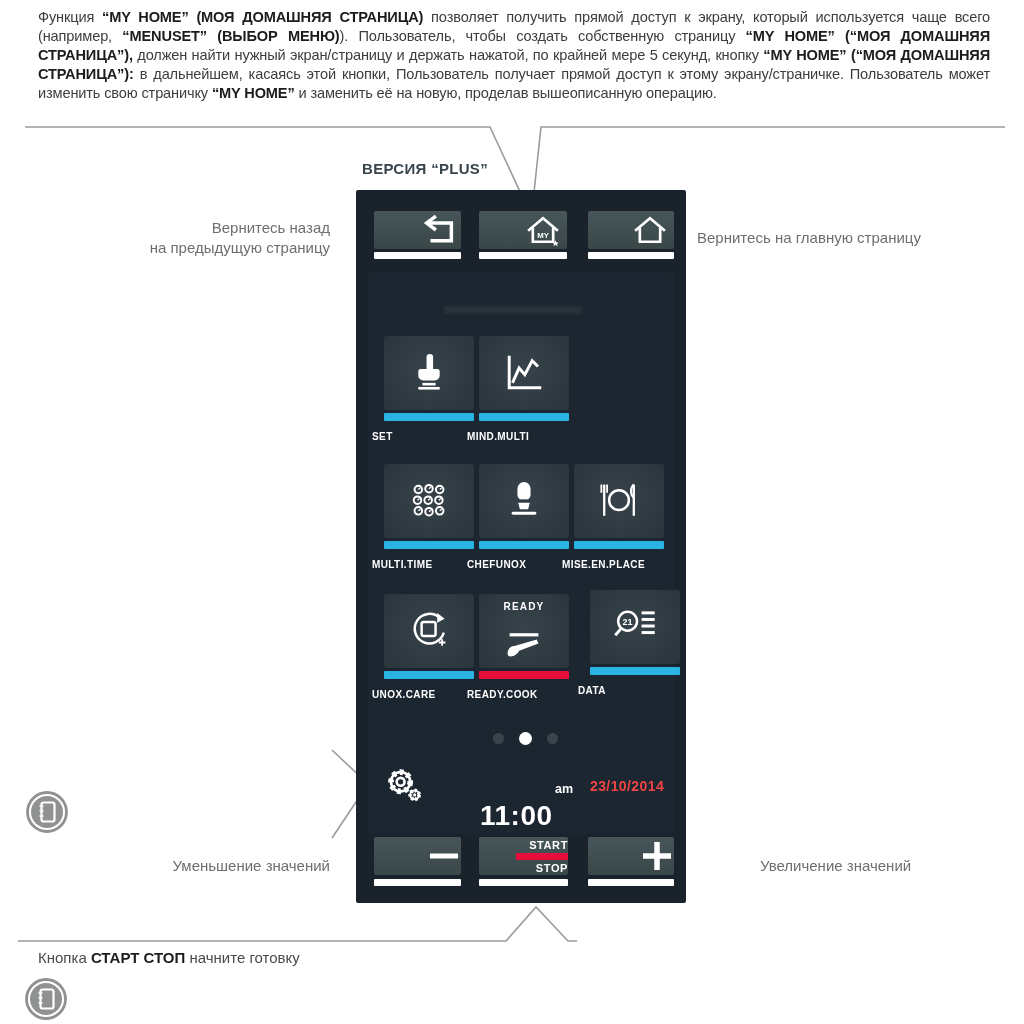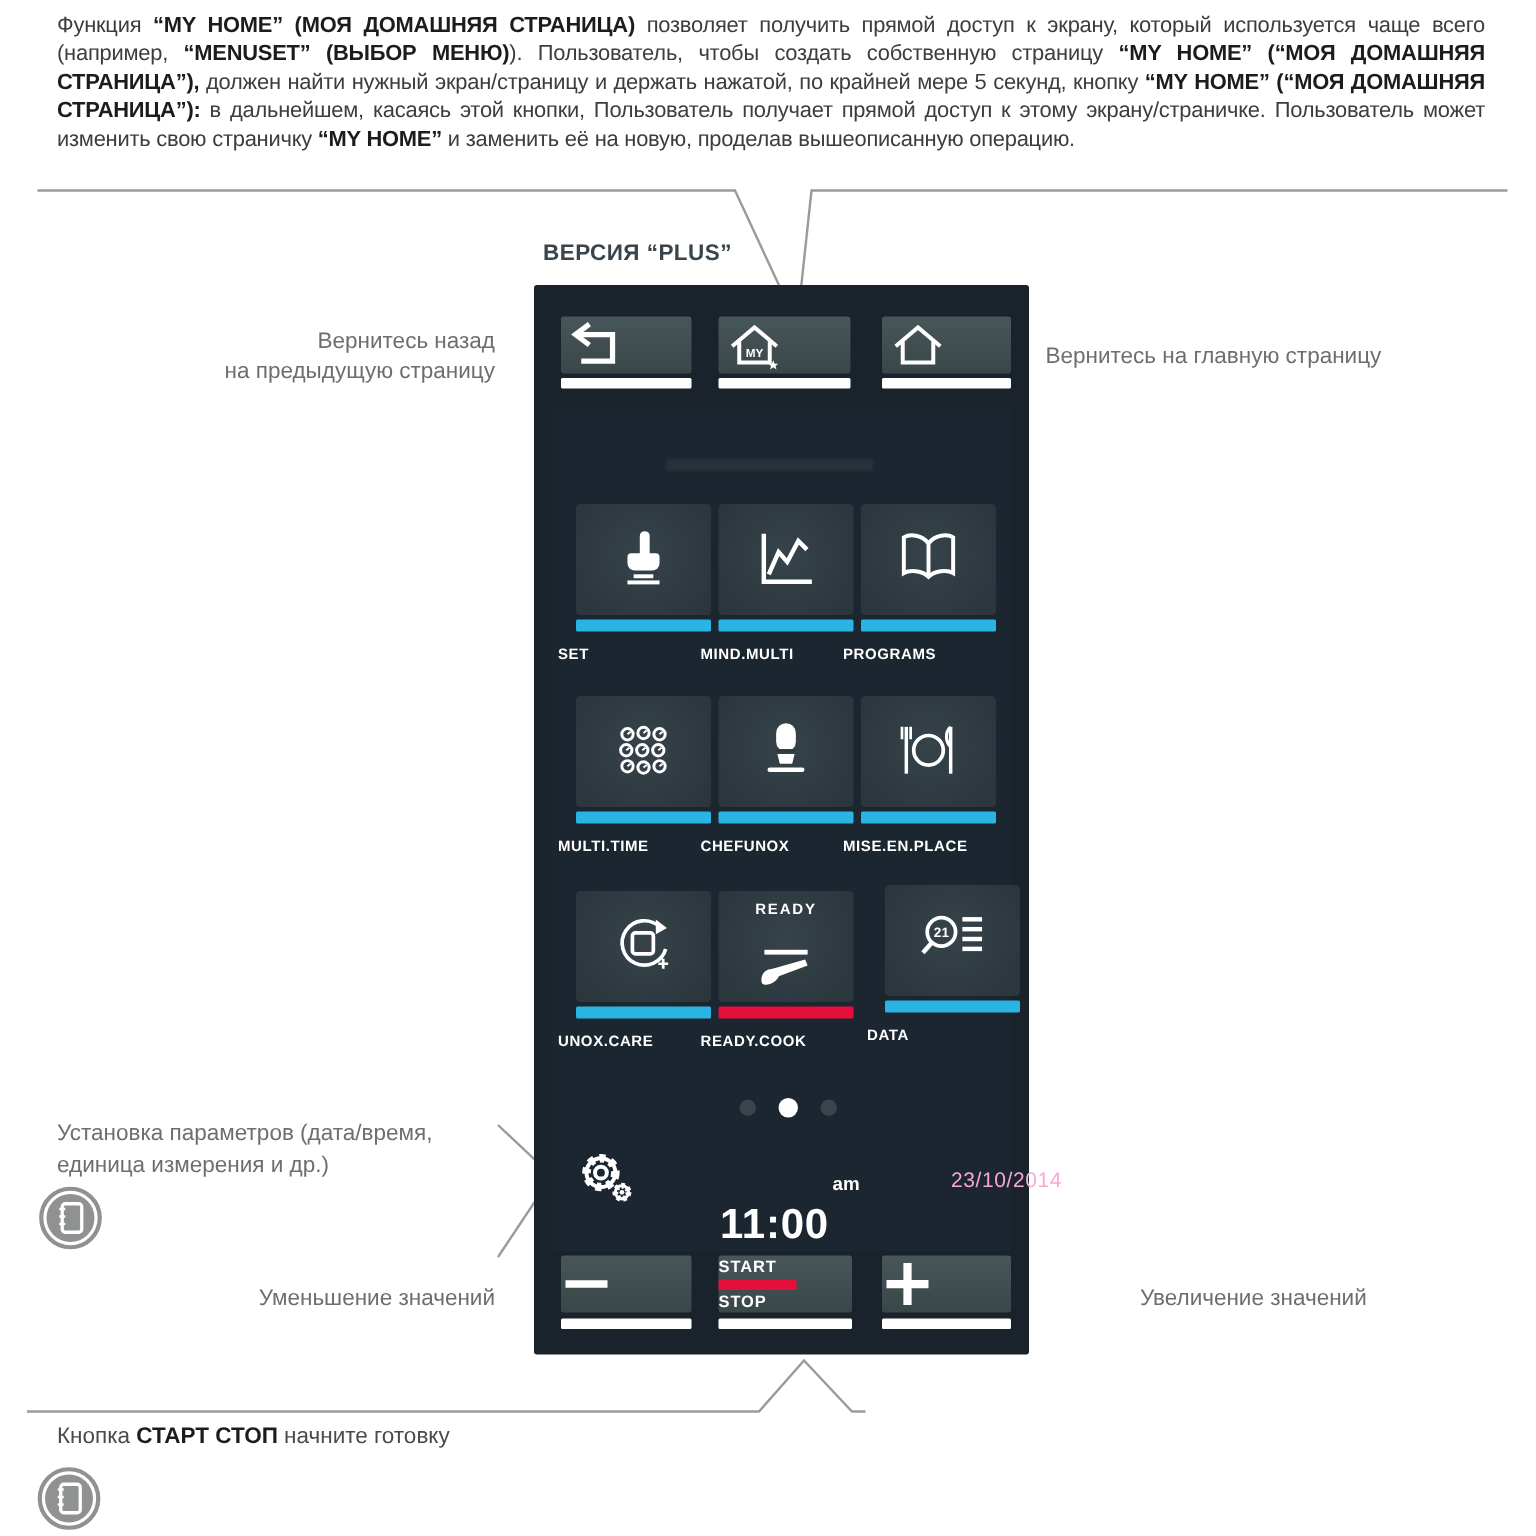--- a/index.html
+++ b/index.html
@@ -17,34 +17,34 @@
   
   .lines{position:absolute;left:0;top:0;pointer-events:none;}
   
   .panel{position:absolute;left:356px;top:190px;width:330px;height:713px;
          background:#1a232c;border-radius:2px;}
   .screen{position:absolute;left:12px;top:82px;width:306px;height:562px;background:#1c2630;border-radius:4px;}
   .smudge{position:absolute;left:88px;top:116px;width:138px;height:8px;background:#27323a;
           border-radius:2px;filter:blur(1px);}
   .navbtn,.botbtn{position:absolute;height:38px;border-radius:2px;
          background:linear-gradient(#475659,#3a4749);
-         display:flex;align-items:flex-start;justify-content:center;flex-direction:column;}
+         display:flex;align-items:flex-end;justify-content:center;flex-direction:column;}
   .whitebar{position:absolute;height:7px;background:#fff;border-radius:1px;}
   .cell{position:absolute;width:90px;}
   .tile{height:74px;border-radius:3px;cursor:pointer;
         background:radial-gradient(circle at 50% 45%,#37434a 0%,#2b363d 85%);
         display:flex;align-items:center;justify-content:center;flex-direction:column;}
   .bar{height:8px;margin-top:3px;border-radius:1px;}
   .tlabel{margin-top:10px;width:114px;margin-left:-12px;text-align:left;
           font-size:10px;font-weight:bold;color:#fff;letter-spacing:.4px;}
   .ready-word{font-size:10px;font-weight:bold;color:#fff;letter-spacing:1.2px;margin-bottom:18px;}
   .dot{position:absolute;border-radius:50%;}
   .time{position:absolute;left:124px;top:610px;font-size:28px;font-weight:600;color:#fff;letter-spacing:.5px;}
   .ampm{position:absolute;left:199px;top:592px;font-size:12.5px;font-weight:bold;color:#fff;}
-  .date{position:absolute;left:234px;top:588px;font-size:14px;font-weight:normal;color:#f9a8d4;letter-spacing:.4px;margin-left:44px;}
+  .date{position:absolute;left:234px;top:588px;font-size:14px;font-weight:bold;color:#ef4444;letter-spacing:.4px;}
   .ss-red{width:52px;height:7px;margin:2px 0;border-radius:1px;}
   .ss-txt{font-size:11px;font-weight:bold;color:#fff;letter-spacing:.6px;line-height:12px;}
   svg{display:block;}
 </style>
 </head>
 <body>
 
 <div class="page">
 
   <div class="intro"><span>Функция </span><span class="b">“MY HOME” (МОЯ ДОМАШНЯЯ СТРАНИЦА)</span><span> позволяет получить прямой доступ к экрану, который используется чаще всего (например, </span><span class="b">“MENUSET” (ВЫБОР МЕНЮ)</span><span>). Пользователь, чтобы создать собственную страницу </span><span class="b">“MY HOME” (“МОЯ ДОМАШНЯЯ СТРАНИЦА”),</span><span> должен найти нужный экран/страницу и держать нажатой, по крайней мере 5 секунд, кнопку </span><span class="b">“MY HOME” (“МОЯ ДОМАШНЯЯ СТРАНИЦА”):</span><span> в дальнейшем, касаясь этой кнопки, Пользователь получает прямой доступ к этому экрану/страничке. Пользователь может изменить свою страничку </span><span class="b">“MY HOME”</span><span> и заменить её на новую, проделав вышеописанную операцию.</span></div>
@@ -56,24 +56,20 @@
     <path d="M18 941 H506 L536 907 L568 941 H577" fill="none" stroke="#9b9b9b" stroke-width="1.6"></path>
   </svg>
 
   <div class="ver">ВЕРСИЯ “PLUS”</div>
 
   <div class="callout" style="left:60px;top:218px;width:270px;text-align:right;">
     <div>Вернитесь назад</div>
     <div>на предыдущую страницу</div>
   </div>
   <div class="callout" style="left:697px;top:228px;">Вернитесь на главную страницу</div>
-  <div class="callout" style="left:38px;top:745px;line-height:21px;">
-    <div>Установка параметров (дата/время,</div>
-    <div>единица измерения и др.)</div>
-  </div>
   <div class="callout" style="left:80px;top:856px;width:250px;text-align:right;">Уменьшение значений</div>
   <div class="callout" style="left:760px;top:856px;">Увеличение значений</div>
 
   <svg style="position:absolute;left:25px;top:790px;" width="44" height="44" viewBox="0 0 44 44">
     <circle cx="22" cy="22" r="19.5" fill="none" stroke="#909292" stroke-width="2.8"></circle>
     <circle cx="22" cy="22" r="16" fill="#909292"></circle>
     <rect x="16.5" y="12.5" width="13" height="19" rx="2" fill="none" stroke="#fff" stroke-width="2.2"></rect>
     <path d="M14.5 16 h4 M14.5 21 h4 M14.5 26 h4" stroke="#fff" stroke-width="1.6"></path>
   </svg>
 
@@ -129,30 +125,20 @@
     </div>
     <div class="cell" style="left:123px;top:146px;">
       <div class="tile">
         <svg width="46" height="46" viewBox="0 0 56 56">
           <path d="M10 7 V46 H49" fill="none" stroke="#fff" stroke-width="3.6"></path>
           <polyline points="14,40 22,22 29,30 38,13 45,20" fill="none" stroke="#fff" stroke-width="3.6"></polyline>
         </svg>
       </div>
       <div class="bar" style="background: rgb(41, 180, 228);"></div>
       <div class="tlabel">MIND.MULTI</div>
-    </div>
-    <div class="cell" style="left:218px;top:146px;">
-      <div class="tile">
-        <svg width="46" height="46" viewBox="0 0 56 56">
-          <path d="M28 15 C23 8 13 7 8 10 L8 39 C13 36 23 37 28 42 C33 37 43 36 48 39 L48 10 C43 7 33 8 28 15 Z" fill="none" stroke="#fff" stroke-width="3.2"></path>
-          <path d="M28 15 V42" fill="none" stroke="#fff" stroke-width="3.2"></path>
-        </svg>
-      </div>
-      <div class="bar" style="background: rgb(41, 180, 228);"></div>
-      <div class="tlabel">PROGRAMS</div>
     </div>
 
     <div class="cell" style="left:28px;top:274px;">
       <div class="tile">
         <svg width="46" height="46" viewBox="0 0 56 56">
           <g fill="none" stroke="#fff" stroke-width="2.4">
             <circle cx="15" cy="14" r="4.6"></circle>
               <circle cx="28" cy="13" r="4.6"></circle>
               <circle cx="41" cy="14" r="4.6"></circle>
             <circle cx="14" cy="27" r="4.6"></circle>

